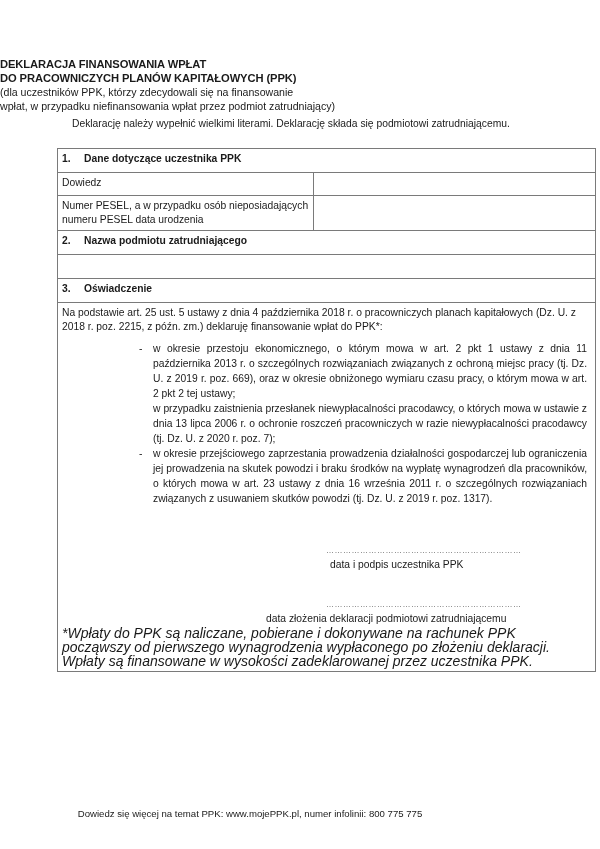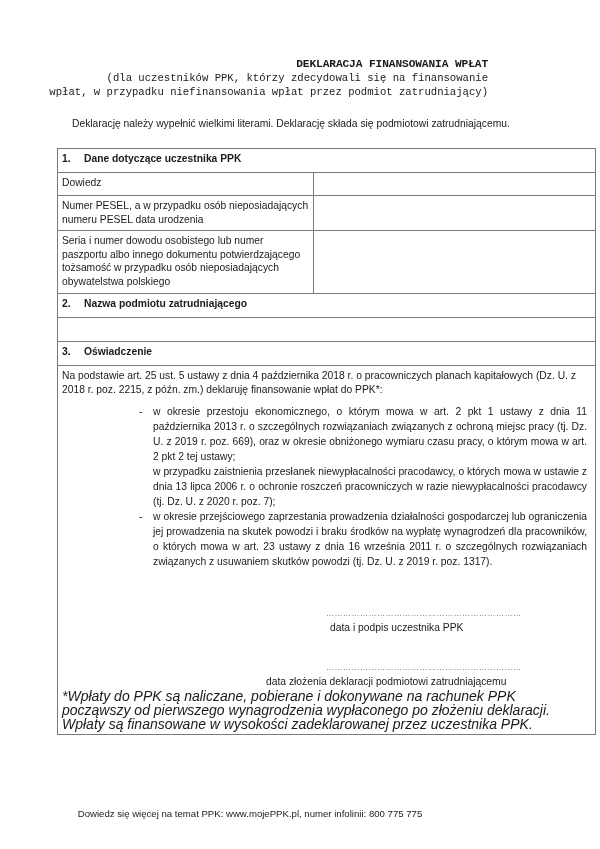--- a/index.html
+++ b/index.html
@@ -1,20 +1,20 @@
 <!DOCTYPE html>
 <html><head>
   <meta charset="utf-8">
   <style>
     html, body { margin: 0; padding: 0; background: #ffffff; }
     body {
       width: 600px; height: 849px; position: relative; overflow: hidden;
       font-family: "Liberation Sans", sans-serif; color: #1a1a1a;
     }
-    .header { position: absolute; top: 57px; left: 0; width: 488px; text-align: right; font-family: Liberation Mono, monospace; }
+    .header { position: absolute; top: 57px; left: 0; width: 488px; text-align: left; }
     .header .t1, .header .t2 { font-weight: bold; font-size: 11.2px; line-height: 14px; letter-spacing: -0.1px; }
     .header .sub { font-size: 10.6px; line-height: 14px; }
     .instruction { position: absolute; top: 117px; left: 72px; font-size: 10.3px; line-height: 13px; white-space: nowrap; }
     table.form {
       position: absolute; top: 148px; left: 57px; width: 539px;
       border-collapse: collapse; font-size: 10.3px;
     }
     table.form td { border: 1.2px solid #7a7a7a; padding: 3px 4px; vertical-align: top; line-height: 13.6px; }
     td.sect { font-weight: bold; height: 17px; }
     td.sect .num { display: inline-block; width: 22px; }
@@ -36,43 +36,40 @@
     .sig .dots2 { position: absolute; top: 92px; left: 264px; font-size: 8px; letter-spacing: 0.5px; color: #444; white-space: nowrap; }
     .sig .cap2 { position: absolute; top: 106px; left: 204px; white-space: nowrap; }
     .footnote { font-style: italic; font-size: 14px; line-height: 14px; padding-right: 4px; }
     .footer { position: absolute; top: 808px; left: 0; width: 500px; text-align: center; font-size: 9.6px; }
   </style>
 </head>
 <body>
 
 <div class="header">
   <div class="t1">DEKLARACJA FINANSOWANIA WPŁAT</div>
+  <div class="t2">DO PRACOWNICZYCH PLANÓW KAPITAŁOWYCH (PPK)</div>
   <div class="sub">(dla uczestników PPK, którzy zdecydowali się na finansowanie</div>
   <div class="sub">wpłat, w przypadku niefinansowania wpłat przez podmiot zatrudniający)</div>
 </div>
 
 <div class="instruction">Deklarację należy wypełnić wielkimi literami. Deklarację składa się podmiotowi zatrudniającemu.</div>
 
 <table class="form">
   <tbody>
       <tr>
     <td class="sect" colspan="2">
       <span class="num">1.</span><span>Dane dotyczące uczestnika PPK</span>
     </td>
   </tr>
   <tr class="r-short">
     <td class="lbl">Dowiedz</td>
     <td class="val"></td>
   </tr>
   <tr class="r-pesel">
     <td class="lbl">Numer PESEL, a w przypadku osób nieposiadających numeru PESEL data urodzenia</td>
-    <td class="val"></td>
-  </tr>
-  <tr class="r-seria">
-    <td class="lbl">Seria i numer dowodu osobistego lub numer paszportu albo innego dokumentu potwierdzającego tożsamość w przypadku osób nieposiadających obywatelstwa polskiego</td>
     <td class="val"></td>
   </tr>
   <tr>
     <td class="sect" colspan="2">
       <span class="num">2.</span><span>Nazwa podmiotu zatrudniającego</span>
     </td>
   </tr>
   <tr class="r-blank">
     <td colspan="2"></td>
   </tr>

